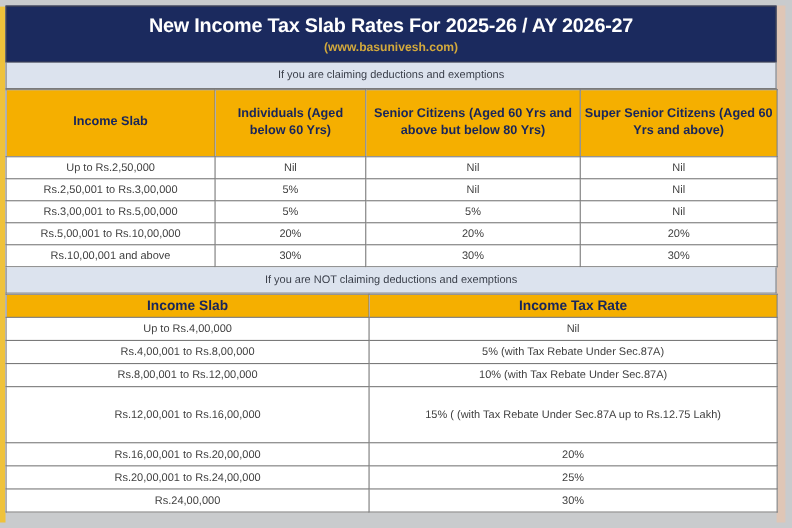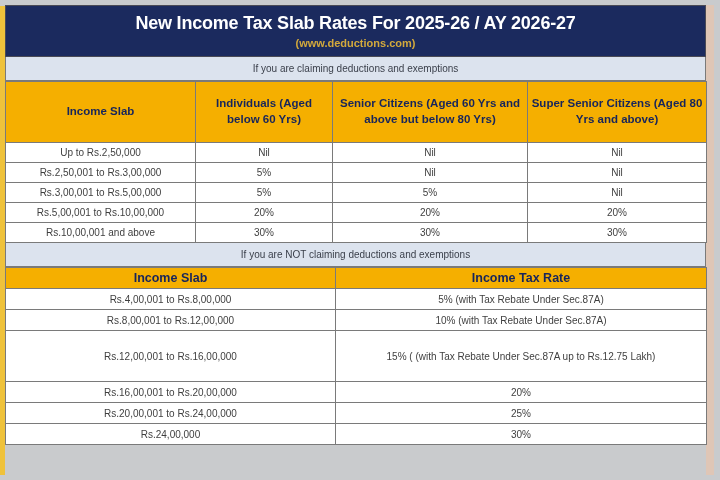--- a/index.html
+++ b/index.html
@@ -62,38 +62,38 @@
 <body>
 
 <div class="page">
   <div class="left-strip"></div>
   <div class="right-strip"></div>
 
   <div class="sheet">
 
     <div class="banner">
       <div class="banner-title">New Income Tax Slab Rates For 2025-26 / AY 2026-27</div>
-      <div class="banner-subtitle">(www.deductions.com)</div>
+      <div class="banner-subtitle">(www.basunivesh.com)</div>
     </div>
 
     <div class="band">If you are claiming deductions and exemptions</div>
 
     <table class="t1">
       <colgroup>
         <col style="width:190px">
           <col style="width:137px">
           <col style="width:195px">
           <col style="width:179px">
       </colgroup>
       <thead>
         <tr>
           <th>Income Slab</th>
           <th>Individuals (Aged below 60 Yrs)</th>
           <th>Senior Citizens (Aged 60 Yrs and above but below 80 Yrs)</th>
-          <th>Super Senior Citizens (Aged 80 Yrs and above)</th>
+          <th>Super Senior Citizens (Aged 60 Yrs and above)</th>
         </tr>
       </thead>
       <tbody>
         <tr>
           <td>Up to Rs.2,50,000</td>
           <td>Nil</td>
           <td>Nil</td>
           <td>Nil</td>
         </tr>
         <tr>
@@ -131,20 +131,24 @@
           <col style="width:371px">
       </colgroup>
       <thead>
         <tr>
           <th>Income Slab</th>
           <th>Income Tax Rate</th>
         </tr>
       </thead>
       <tbody>
         <tr>
+          <td>Up to Rs.4,00,000</td>
+          <td>Nil</td>
+        </tr>
+        <tr>
           <td>Rs.4,00,001 to Rs.8,00,000</td>
           <td>5% (with Tax Rebate Under Sec.87A)</td>
         </tr>
         <tr>
           <td>Rs.8,00,001 to Rs.12,00,000</td>
           <td>10% (with Tax Rebate Under Sec.87A)</td>
         </tr>
         <tr class="tall">
           <td>Rs.12,00,001 to Rs.16,00,000</td>
           <td>15% ( (with Tax Rebate Under Sec.87A up to Rs.12.75 Lakh)</td>

